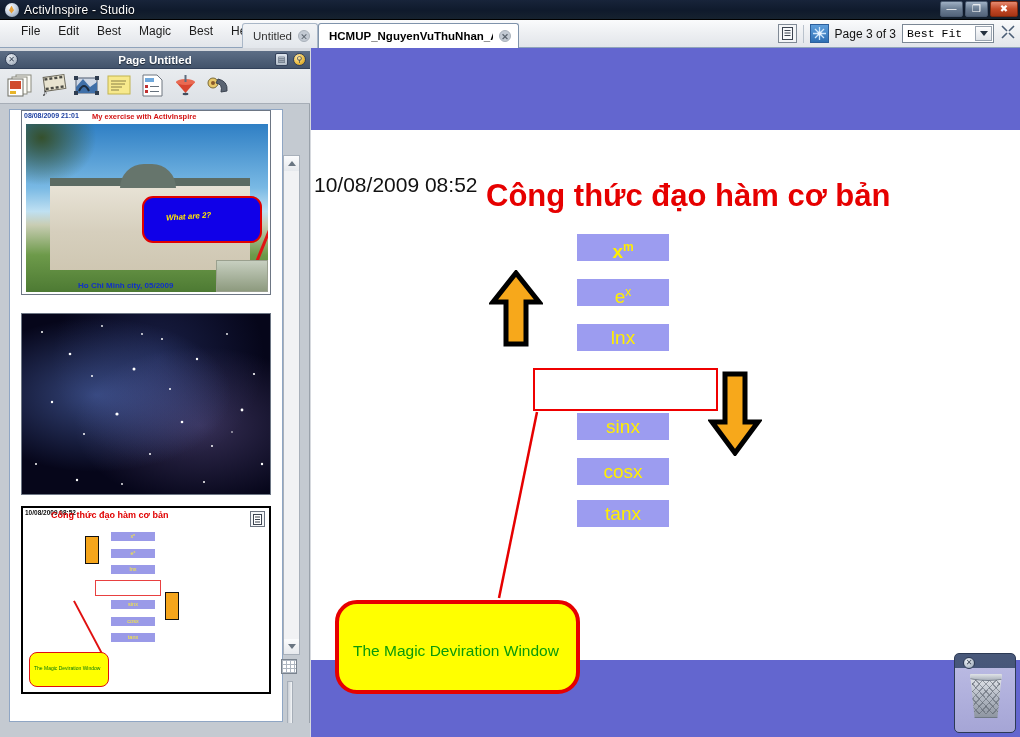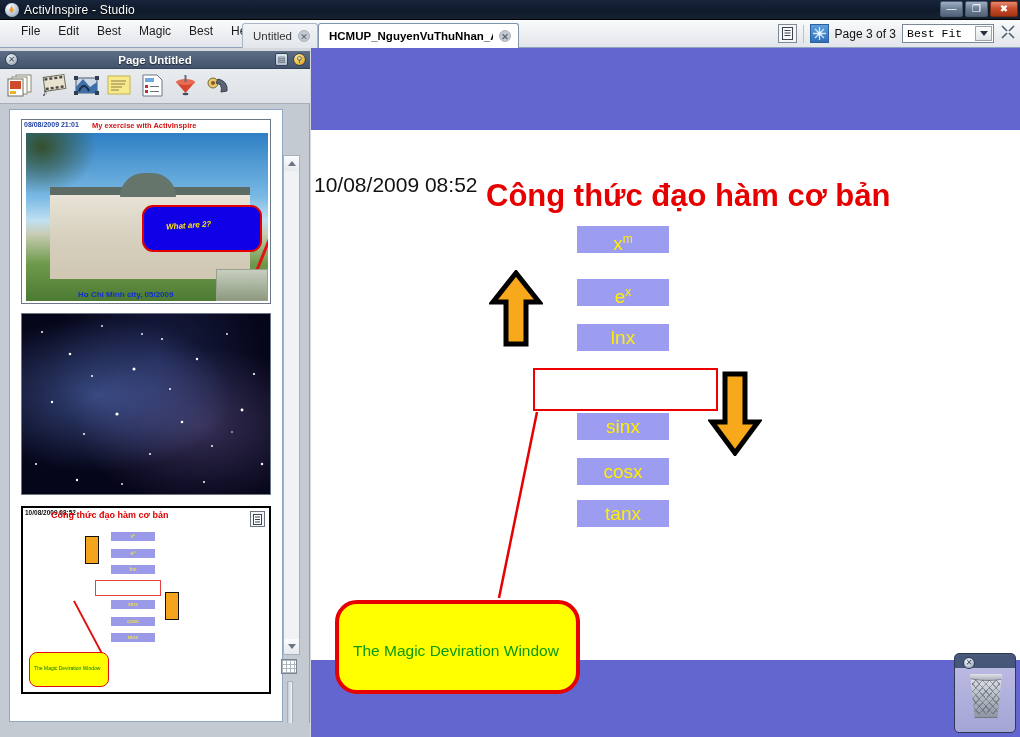--- a/index.html
+++ b/index.html
@@ -139,21 +139,21 @@
   .bt-icon { width: 28px; height: 27px; position: relative; }
 
   .thumb-area {
     position: absolute; left: 9px; top: 58px; width: 274px; height: 613px;
     background: #fff; border: 1px solid #8fa6c4;
     overflow: hidden;
   }
   .thumb { position: absolute; left: 11px; width: 250px; background: #fff; }
 
   
-  #thumb1 { top: 9px; height: 185px; border: 1px solid #6d7684; }
+  #thumb1 { top: 0; height: 185px; border: 1px solid #6d7684; }
   .t1-date { position: absolute; left: 2px; top: 1px; font-size: 7px; color: #1c3fa0; font-weight: bold; }
   .t1-title { position: absolute; left: 70px; top: 1px; font-size: 7.5px; color: #d21414; font-weight: bold; white-space: nowrap; }
   .t1-photo {
     position: absolute; left: 4px; top: 13px; width: 242px; height: 168px;
     background:
       linear-gradient(180deg, #2f7fc4 0%, #79b9e4 38%, #bfe0f2 52%, #c9cdb4 60%, #6d9a4a 78%, #4d7a33 100%);
     overflow: hidden;
   }
   .t1-bldg {
     position: absolute; left: 24px; bottom: 22px; width: 200px; height: 92px;
@@ -591,21 +591,21 @@
 
     <div class="pb-footer"></div>
   </div>
 
   <div class="canvas-outer">
     <div class="page">
 
       <div class="pg-date">10/08/2009 08:52</div>
       <div class="pg-title">Công thức đạo hàm cơ bản</div>
 
-      <div class="fbox" style="left:266px; top:96px;">
+      <div class="fbox" style="left:266px; top:104px;font-weight:bold;">
         <span>x</span><sup>m</sup>
       </div>
       <div class="fbox" style="left:266px; top:149px;">
         <span>e</span><sup>x</sup>
       </div>
       <div class="fbox" style="left:266px; top:194px;">lnx</div>
       <div class="fbox" style="left:266px; top:283px;">sinx</div>
       <div class="fbox" style="left:266px; top:328px;">cosx</div>
       <div class="fbox" style="left:266px; top:370px;">tanx</div>
 

